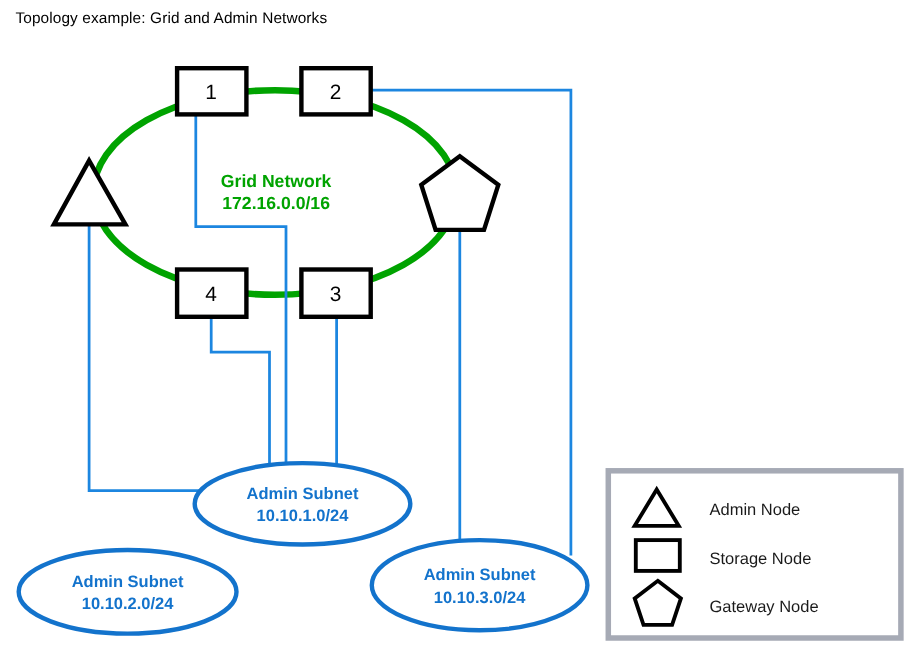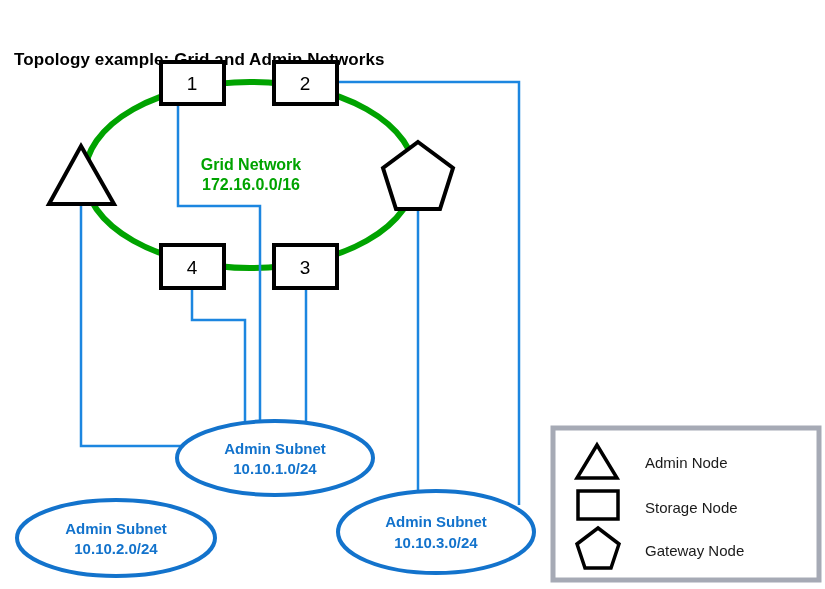--- a/index.html
+++ b/index.html
@@ -6,22 +6,22 @@
   html,body{margin:0;padding:0;}
   body{
     width:825px;height:589px;background:#ffffff;
     font-family:"Liberation Sans", sans-serif;
     position:relative;overflow:hidden;
   }
   #diagram-root{position:absolute;left:0;top:0;width:825px;height:589px;}
   svg.canvas{position:absolute;left:0;top:0;width:825px;height:589px;}
   .page-title{
     position:absolute;left:14px;top:8px;
-    font-size:17px;font-weight:bold;color:#000000;
-    letter-spacing:0.1px;white-space:nowrap;margin-top:42px;
+    font-size:14px;font-weight:normal;color:#000000;
+    letter-spacing:0.1px;white-space:nowrap;
   }
   text{font-family:"Liberation Sans", sans-serif;}
   .node-num{font-size:19px;fill:#000000;}
   .grid-label{font-size:16px;font-weight:bold;fill:#00A300;}
   .subnet-label{font-size:15px;font-weight:bold;fill:#1373CC;}
   .legend-label{font-size:15px;fill:#1a1a1a;}
 </style>
 </head>
 <body>
 

